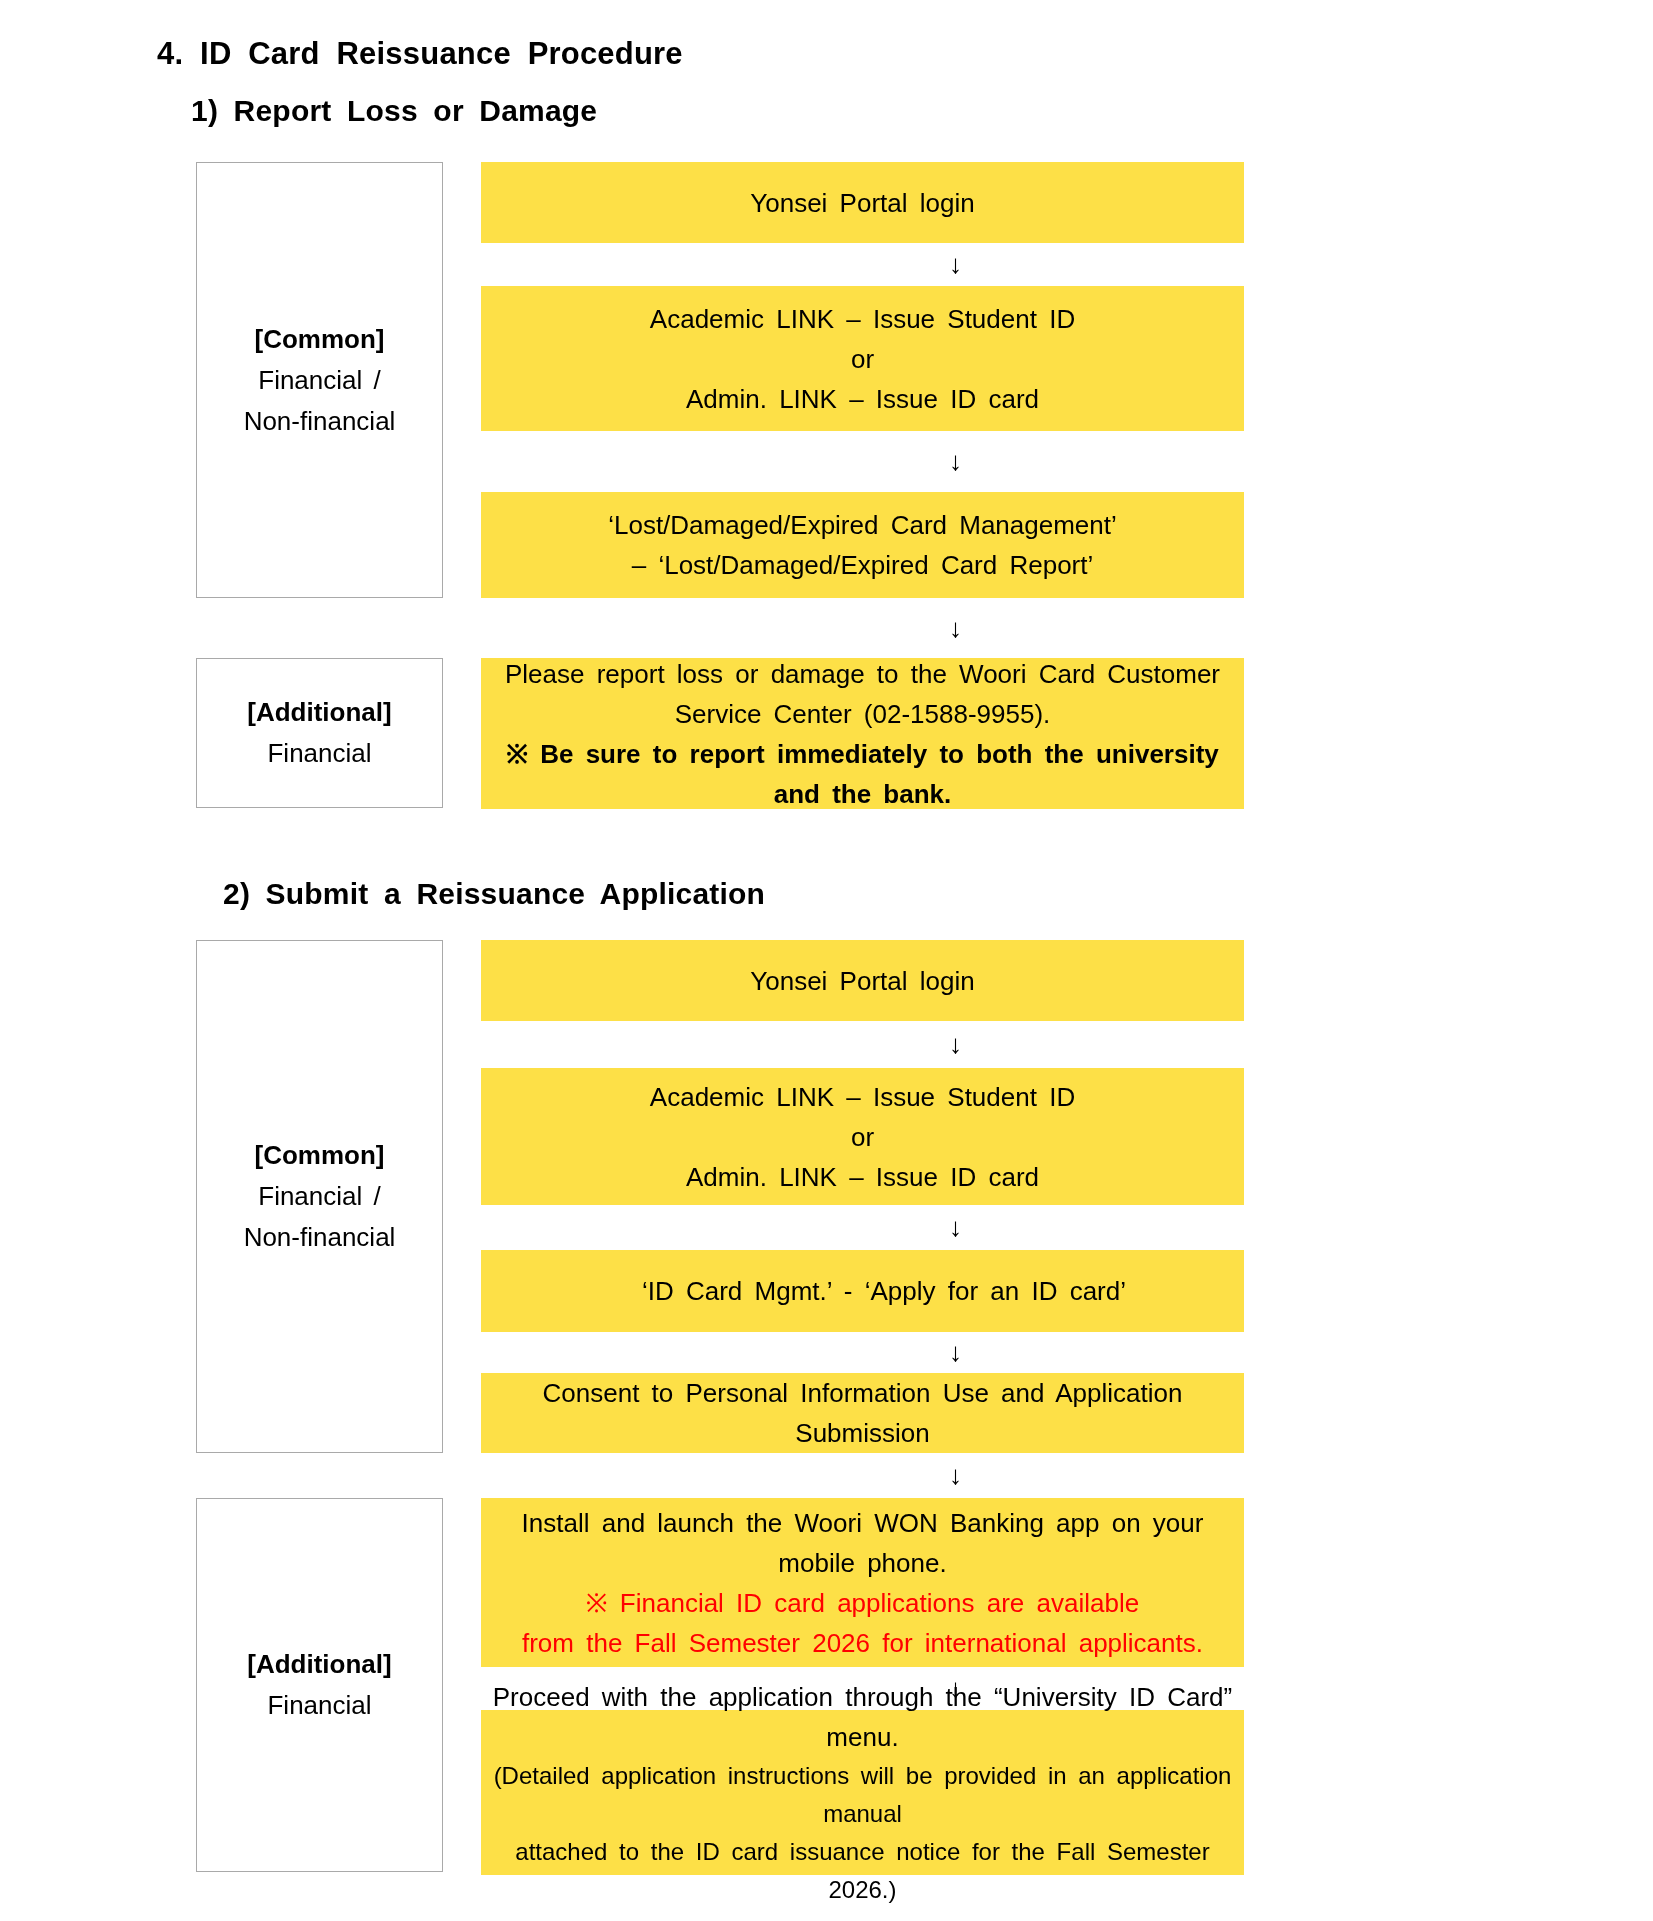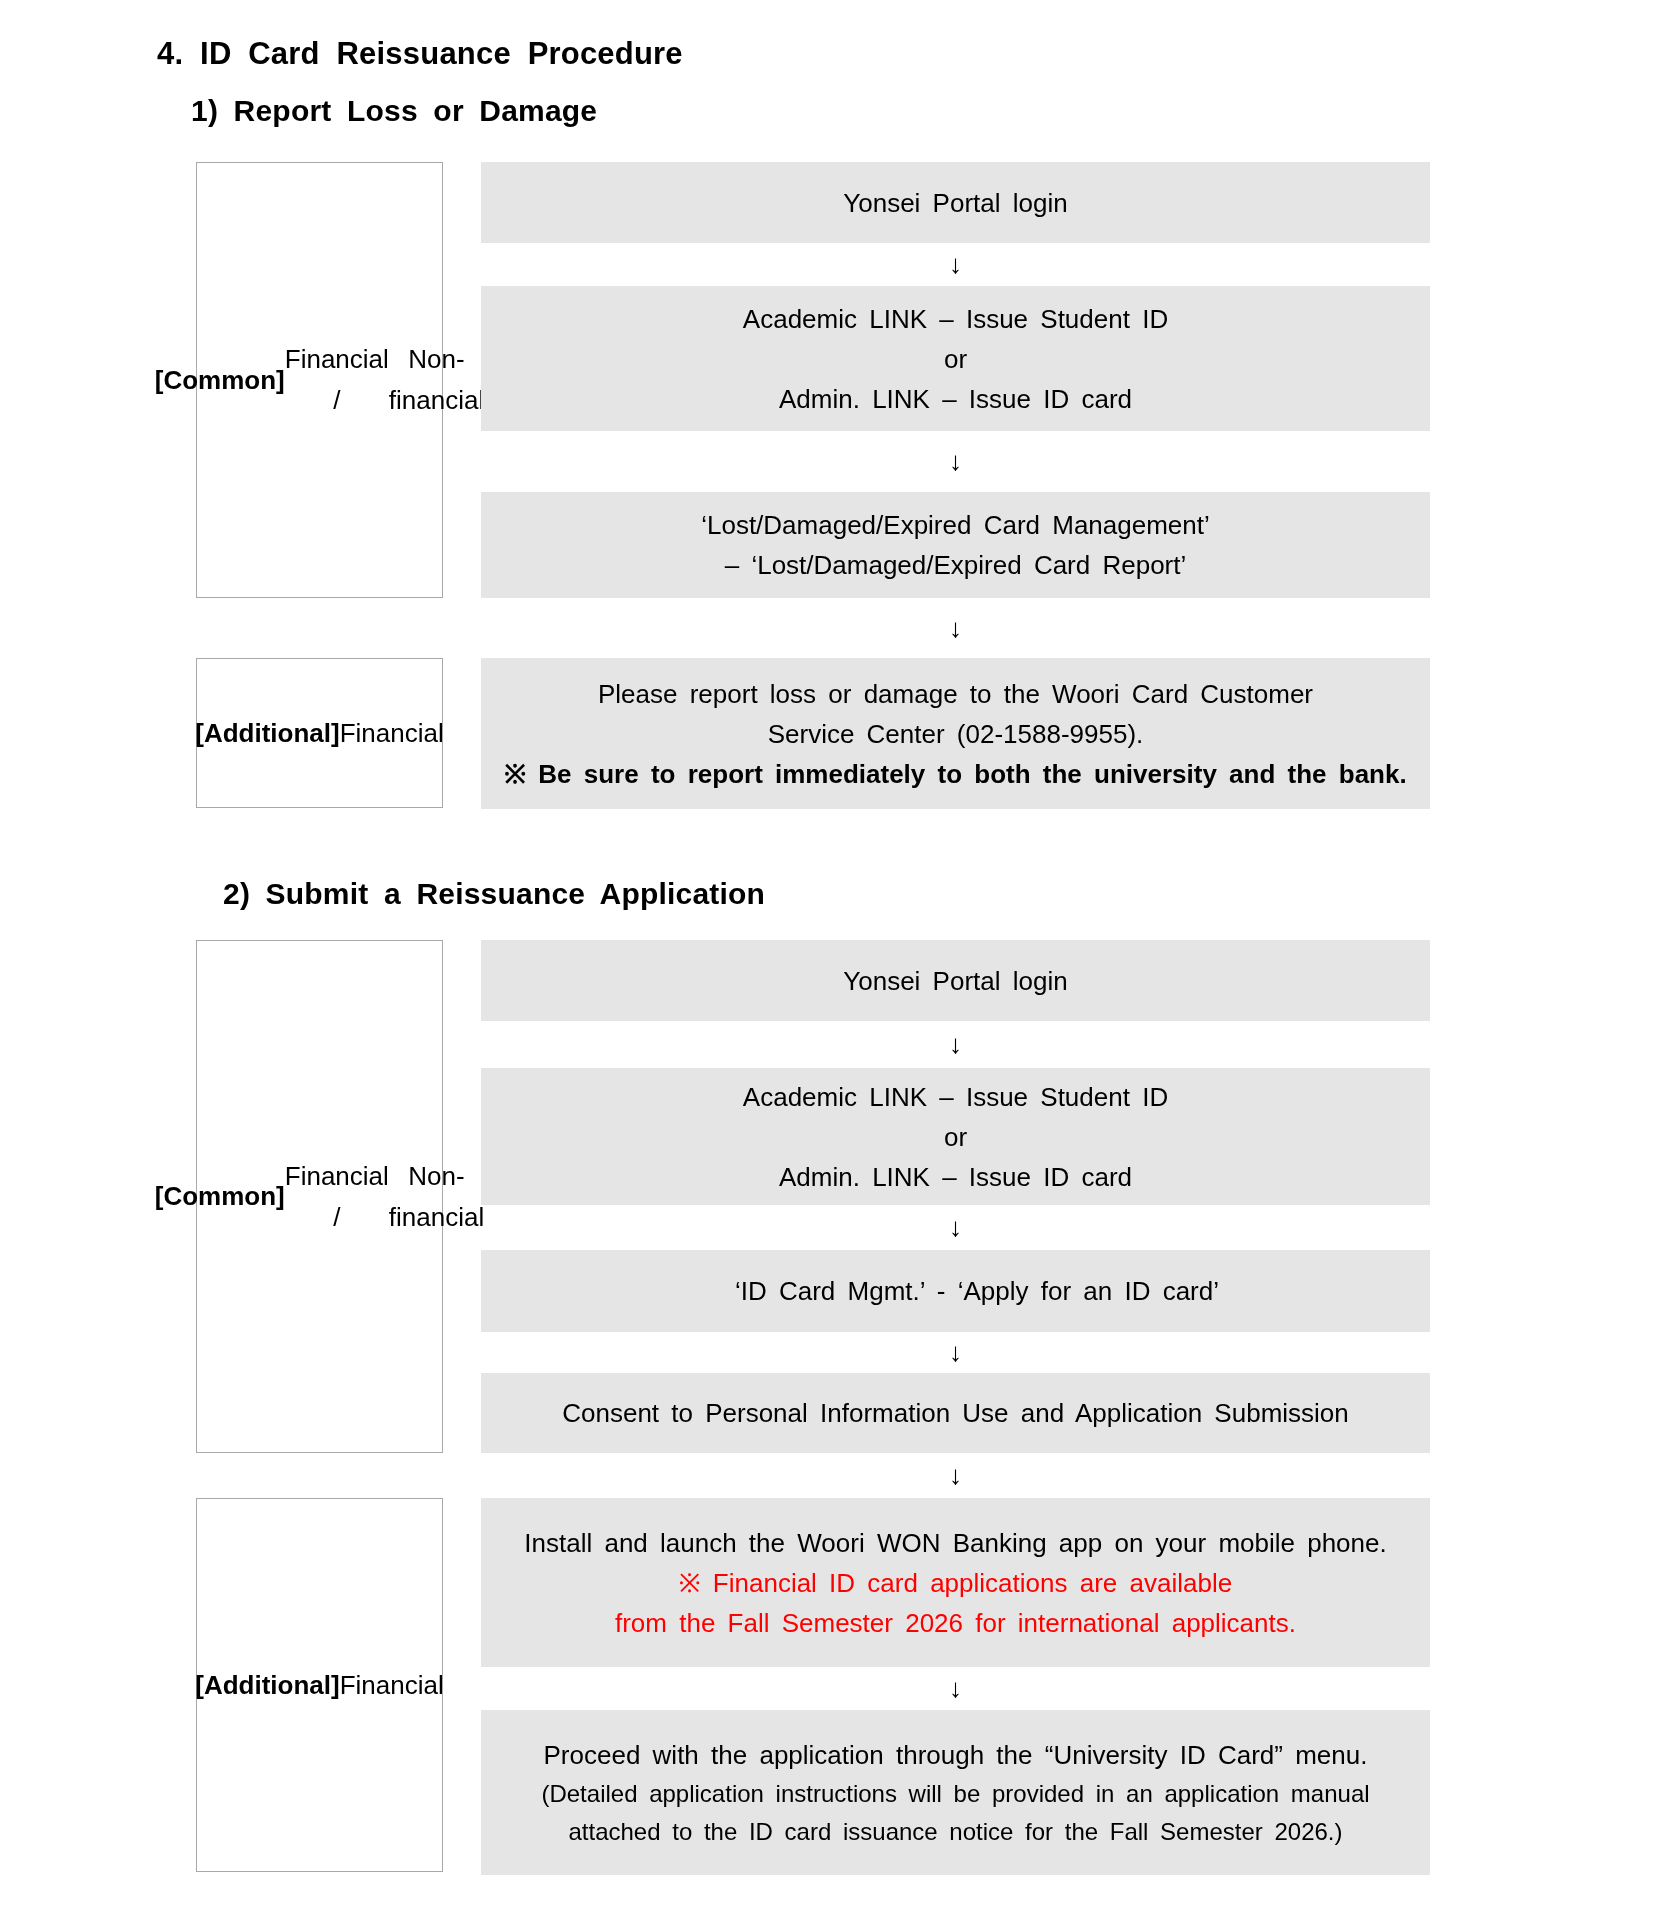--- a/index.html
+++ b/index.html
@@ -26,30 +26,30 @@
     margin:0;
   }
   #h1 { top:94px; }
   #h2 { top:877px;margin-left:32px; }
 
   .side-box {
     left:196px; width:247px;
     border:1px solid #a9a9a9;
     box-sizing:border-box;
     background:#ffffff;
-    display:flex; flex-direction:row;
+    display:flex; flex-direction:column;
     justify-content:center; align-items:center;
     text-align:center;
   }
   .side-box .cat-label { font-size:26px; font-weight:bold; line-height:41px; word-spacing:4px; }
   .side-box .cat-line  { font-size:26px; line-height:41px; word-spacing:4px; }
 
   .step-box {
-    left:481px; width:949px;
-    background:#e5e5e5;
+    left:481px; width:763px;
+    background:#fde047;
     box-sizing:border-box;
     display:flex; flex-direction:column;
     justify-content:center; align-items:center;
     text-align:center;
   }
   .step-line { font-size:26px; line-height:40px; word-spacing:5px; }
   .step-line.bold  { font-weight:bold; }
   .step-line.red   { color:#ff0000; }
   .step-line.small { font-size:24px; line-height:38px; }
 

